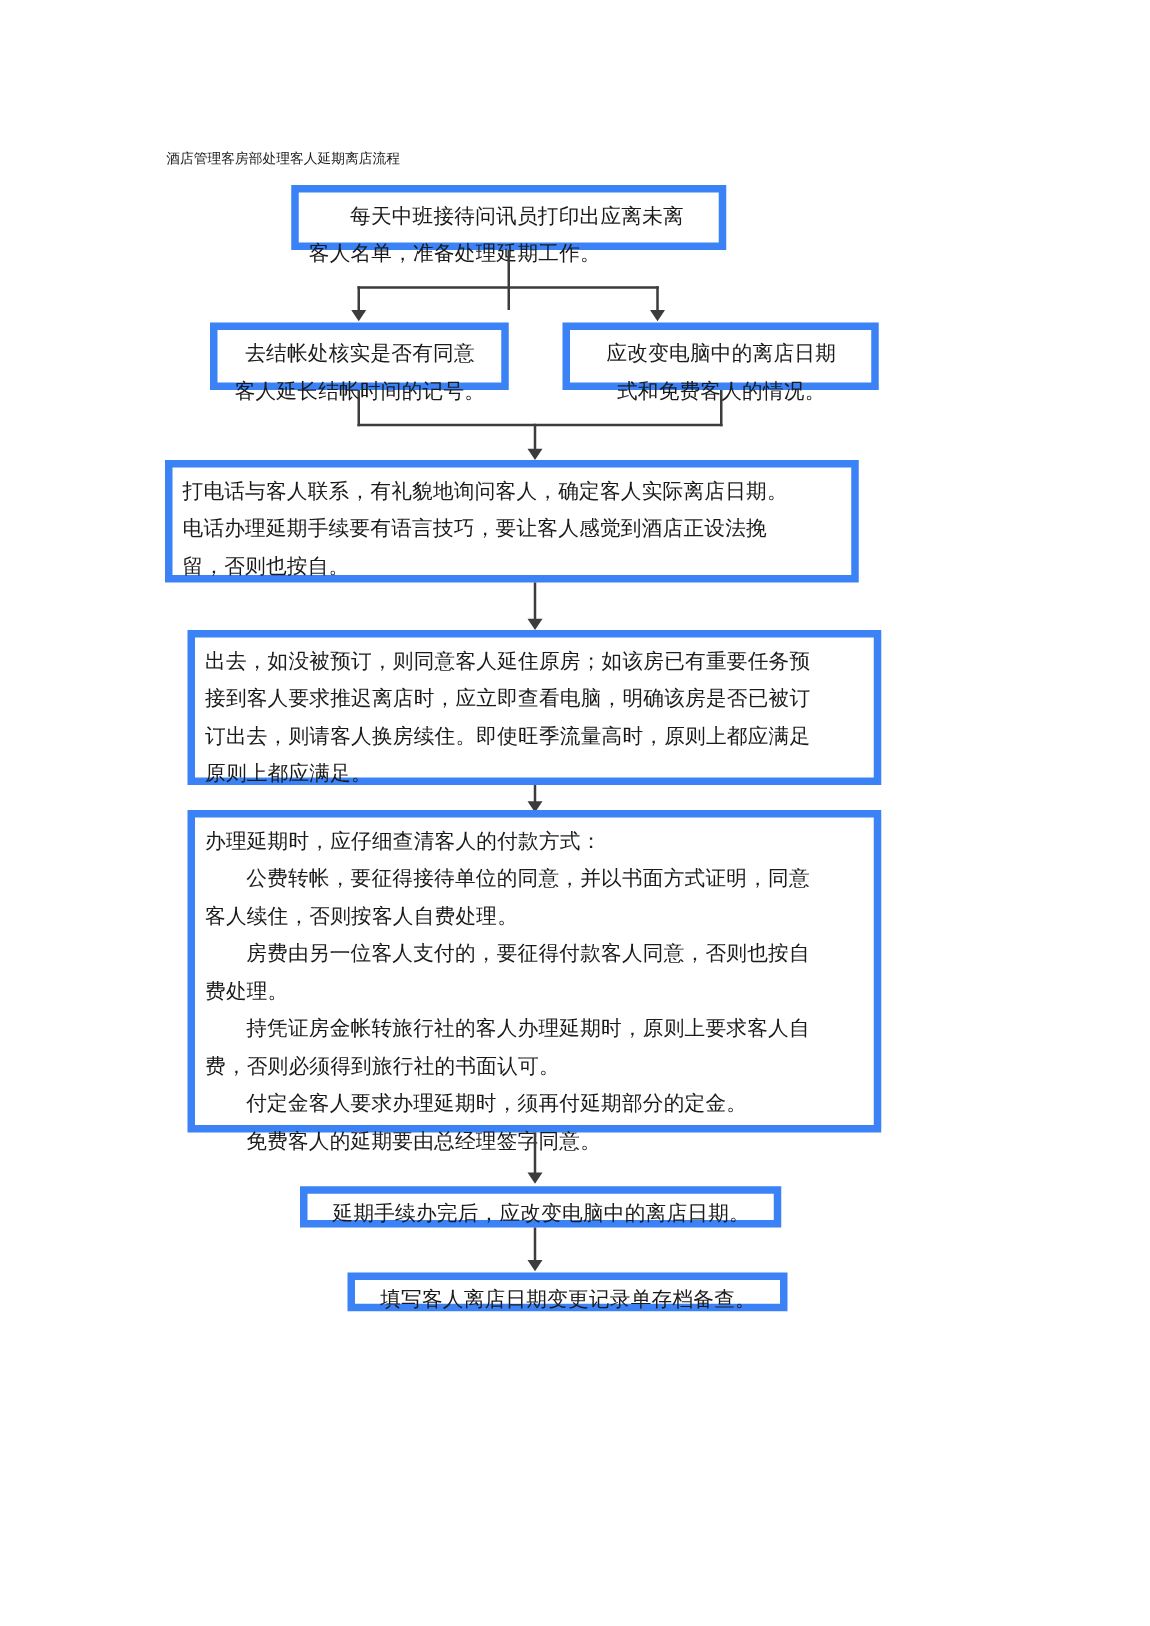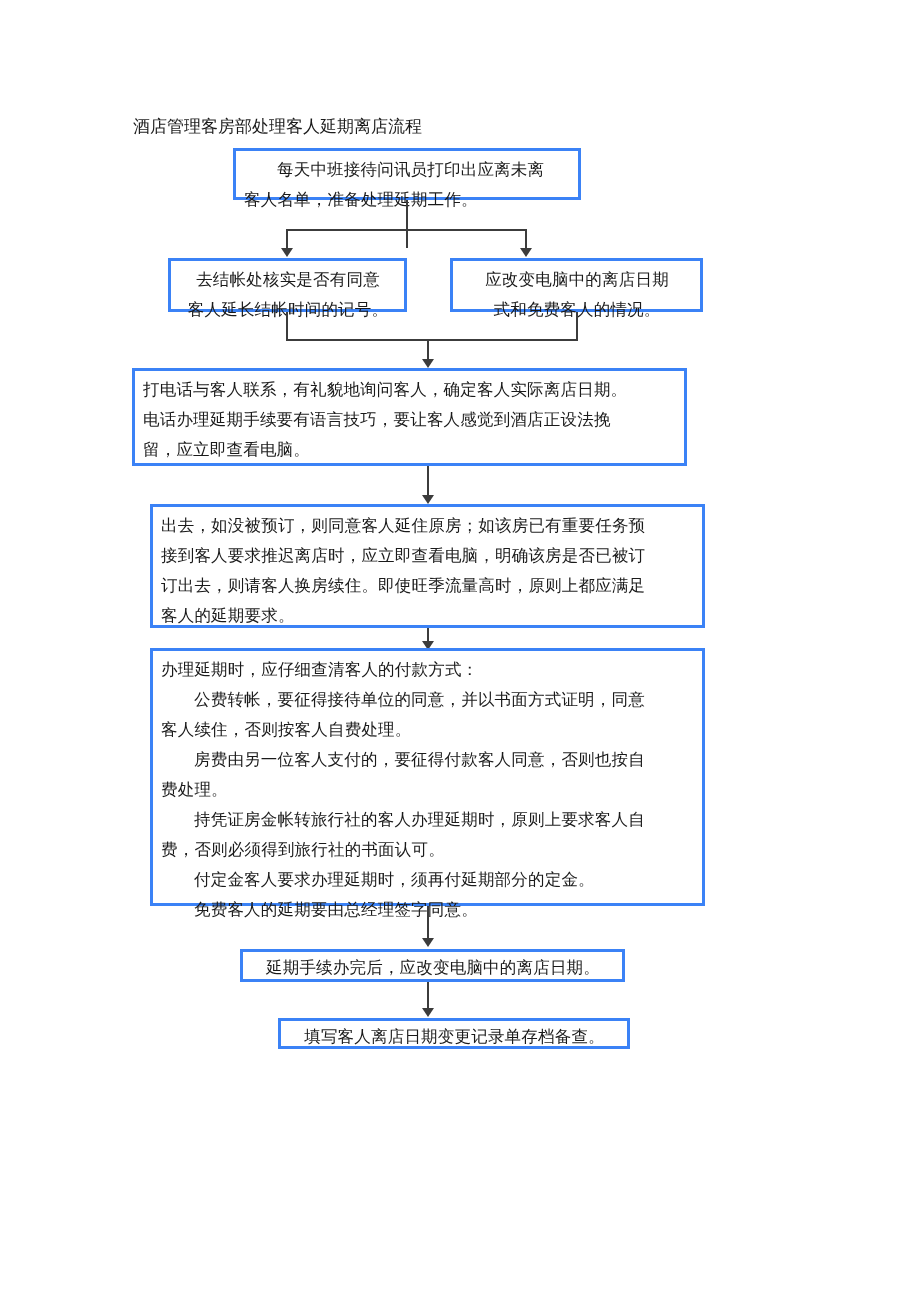--- a/index.html
+++ b/index.html
@@ -23,33 +23,33 @@
     width: 920px;
     height: 1301px;
   }
 
   
   .doc-title {
     position: absolute;
     left: 133px;
     top: 116px;
     font-family: Liberation Serif, serif;
-    font-size: 17px;
+    font-size: 11px;
     line-height: 22px;
     font-weight: 400;
     letter-spacing: 0px;
     color: #1a1a1a;
     white-space: nowrap;
   }
 
   
   .node {
     position: absolute;
     box-sizing: border-box;
-    border: 3px solid #3b82f6;
+    border: 6px solid #3b82f6;
     background: #ffffff;
     font-size: 16.5px;
     line-height: 30px;
     color: #1a1a1a;
     padding: 4px 7px 4px 8px;
     text-align: left;
     letter-spacing: 0.2px;
   }
   .node p {
     margin: 0;
@@ -112,31 +112,31 @@
 
   <div class="conn conn-v" style="left:286px; top:312px; width:2px; height:29px;"></div>
   <div class="conn conn-v" style="left:576px; top:312px; width:2px; height:29px;"></div>
   <div class="conn conn-h" style="left:286px; top:339px; width:292px; height:2px;"></div>
   <div class="conn conn-v" style="left:427px; top:339px; width:2px; height:24px;"></div>
   <div class="arrow-down" style="left:422px; top:359px;"></div>
 
   <div class="node" id="box3" style="left:132px; top:368px; width:555px; height:98px;">
     <p>打电话与客人联系，有礼貌地询问客人，确定客人实际离店日期。</p>
     <p>电话办理延期手续要有语言技巧，要让客人感觉到酒店正设法挽</p>
-    <p>留，应立即查看电脑。</p>
+    <p>留，否则也按自。</p>
   </div>
 
   <div class="conn conn-v" style="left:427px; top:466px; width:2px; height:33px;"></div>
   <div class="arrow-down" style="left:422px; top:495px;"></div>
 
   <div class="node" id="box4" style="left:150px; top:504px; width:555px; height:124px;">
     <p>出去，如没被预订，则同意客人延住原房；如该房已有重要任务预</p>
     <p>接到客人要求推迟离店时，应立即查看电脑，明确该房是否已被订</p>
     <p>订出去，则请客人换房续住。即使旺季流量高时，原则上都应满足</p>
-    <p>客人的延期要求。</p>
+    <p>原则上都应满足。</p>
   </div>
 
   <div class="conn conn-v" style="left:427px; top:628px; width:2px; height:22px;"></div>
   <div class="arrow-down" style="left:422px; top:641px;"></div>
 
   <div class="node" id="box5" style="left:150px; top:648px; width:555px; height:258px;">
     <p>办理延期时，应仔细查清客人的付款方式：</p>
     <p class="indent">公费转帐，要征得接待单位的同意，并以书面方式证明，同意</p>
     <p>客人续住，否则按客人自费处理。</p>
     <p class="indent">房费由另一位客人支付的，要征得付款客人同意，否则也按自</p>

